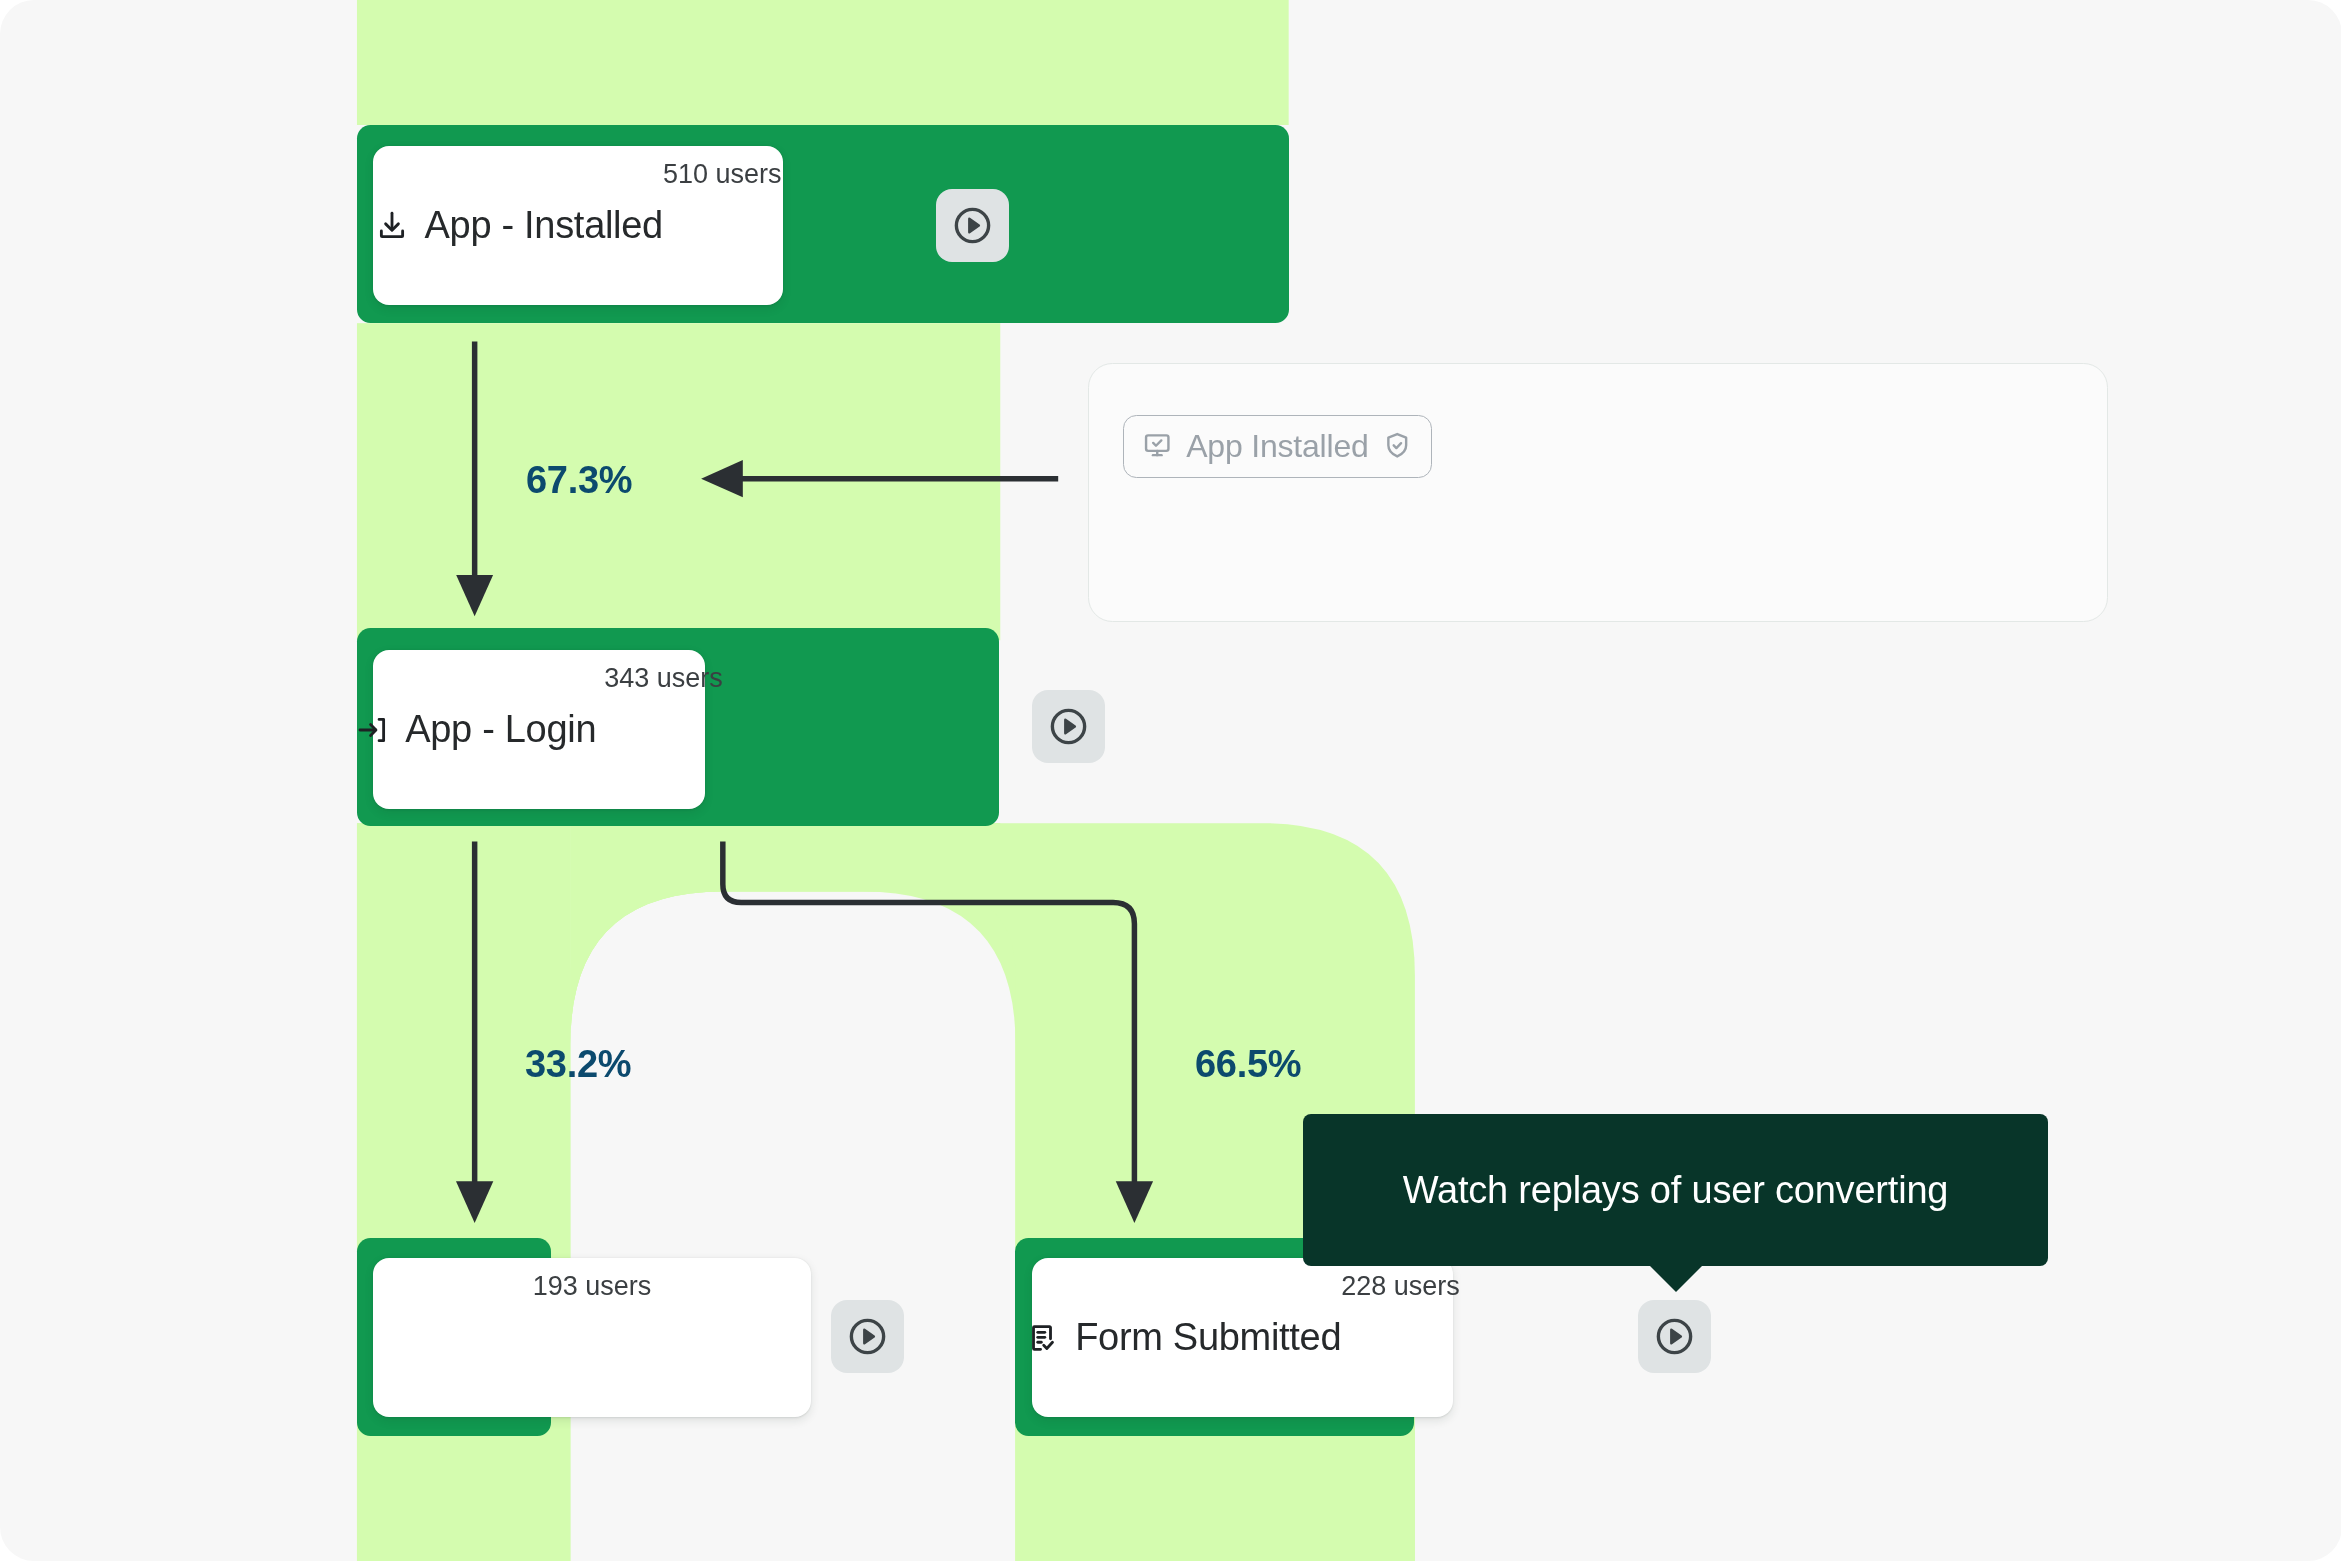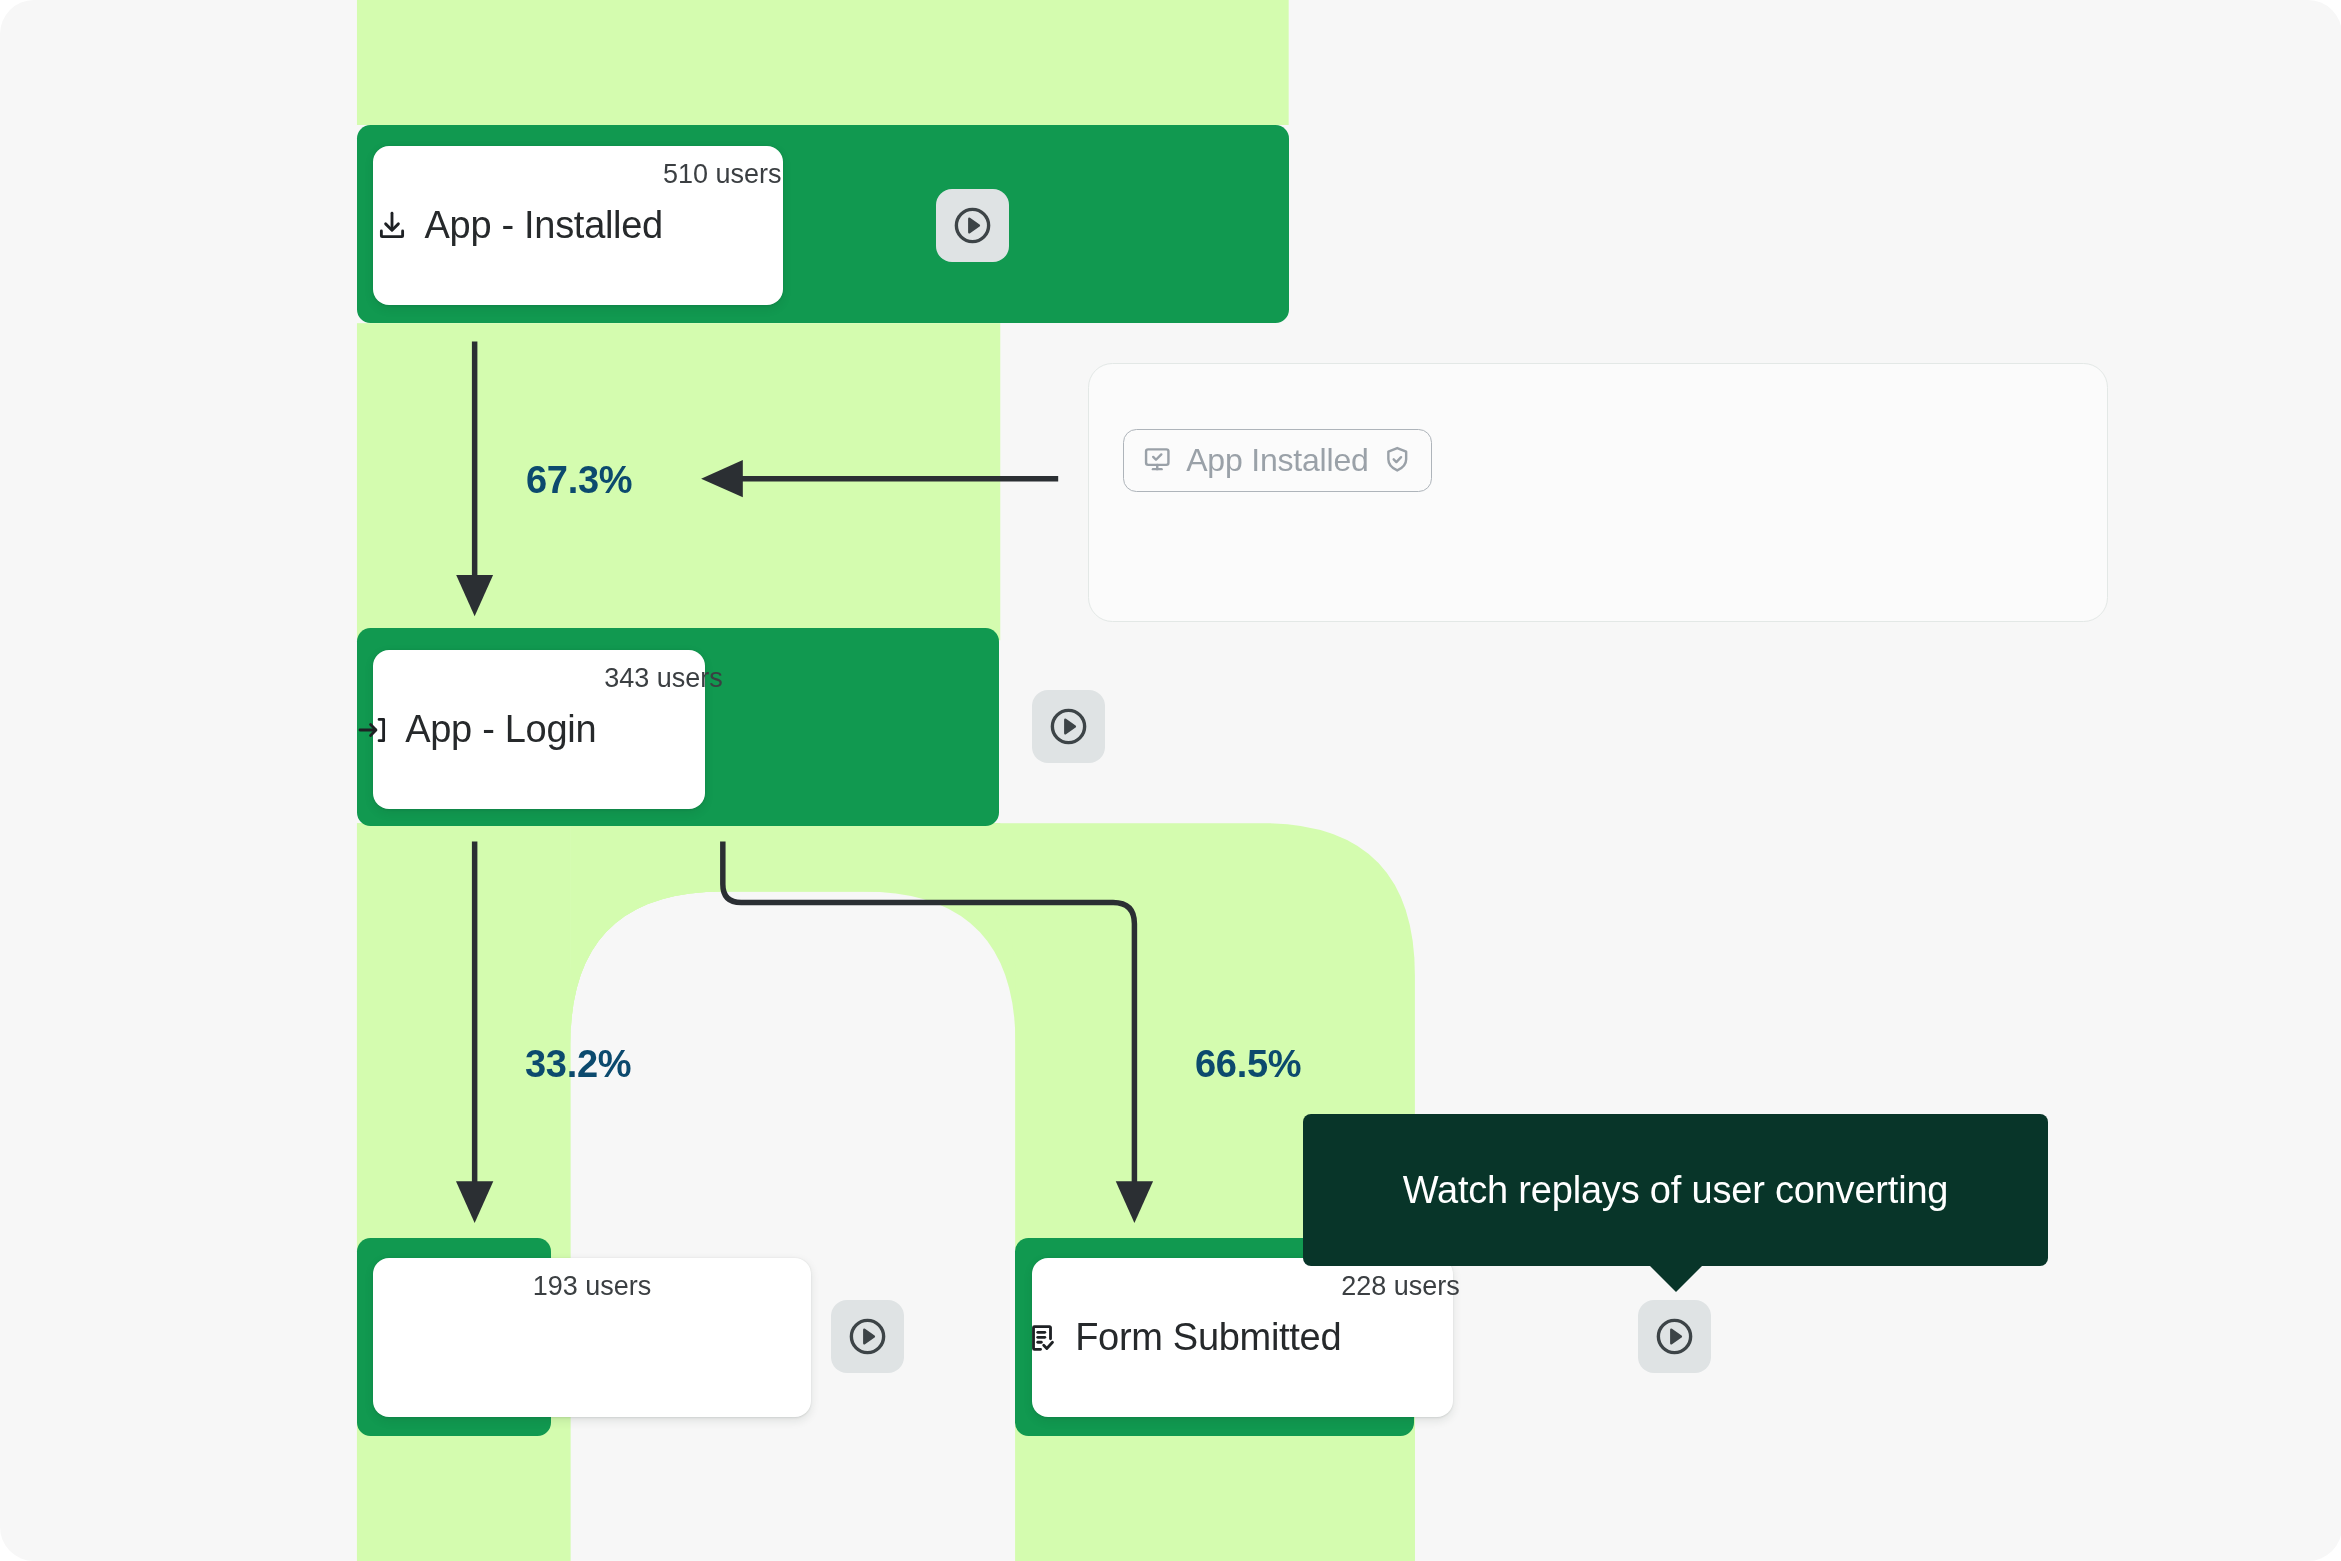--- a/index.html
+++ b/index.html
@@ -99,21 +99,21 @@
     border: 1.8px solid #aeb4ba;
     border-radius: 13.4px;
     padding: 12.2px 18.3px;
     background: #fbfbfb;
     cursor: pointer;
   }
   #journey-select .sel-val {
     font-size: 34px; color: #9aa1a8; letter-spacing: -0.2px;
   }
   #event-chip {
-    margin-top: 31px;
+    margin-top: 17px;
     display: inline-flex; align-items: center; gap: 13.4px;
     border: 1.8px solid #aeb4ba;
     border-radius: 13.4px;
     padding: 12.2px 18.3px;
     background: #fbfbfb;
     width: fit-content;
     cursor: pointer;
   }
   #event-chip .chip-label {
     font-size: 32px; color: #9aa1a8; letter-spacing: -0.2px; white-space: nowrap;

